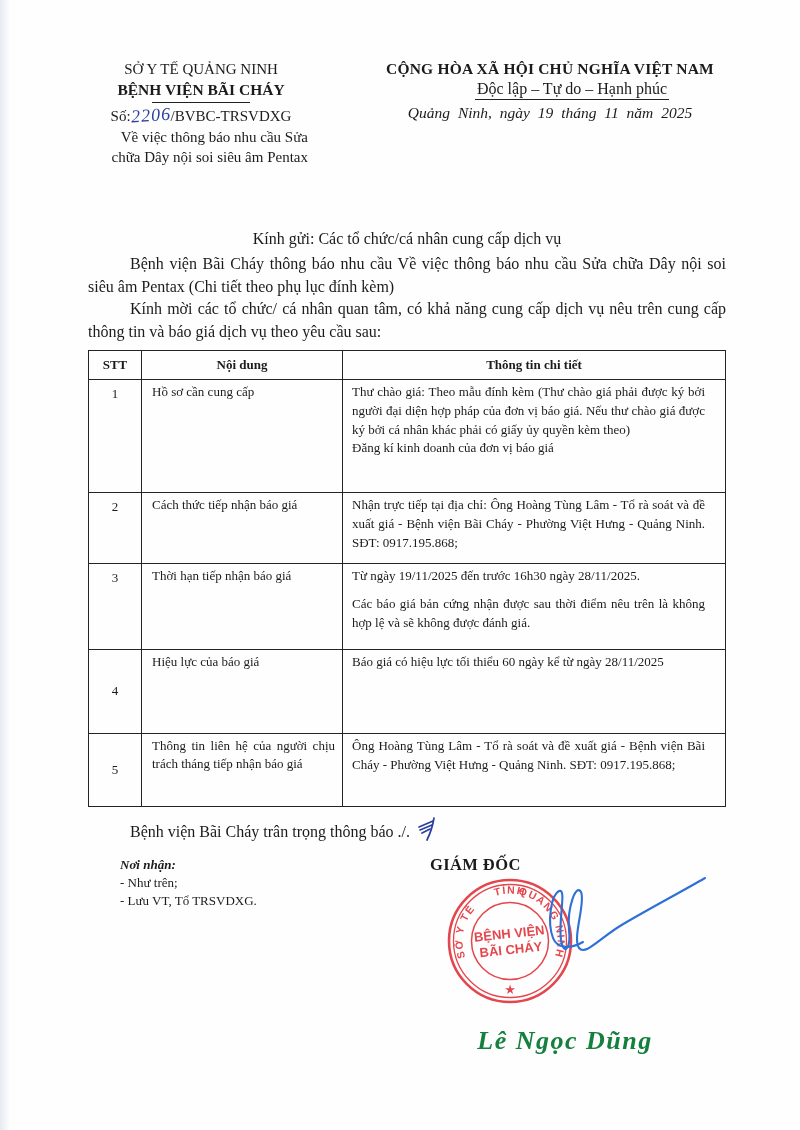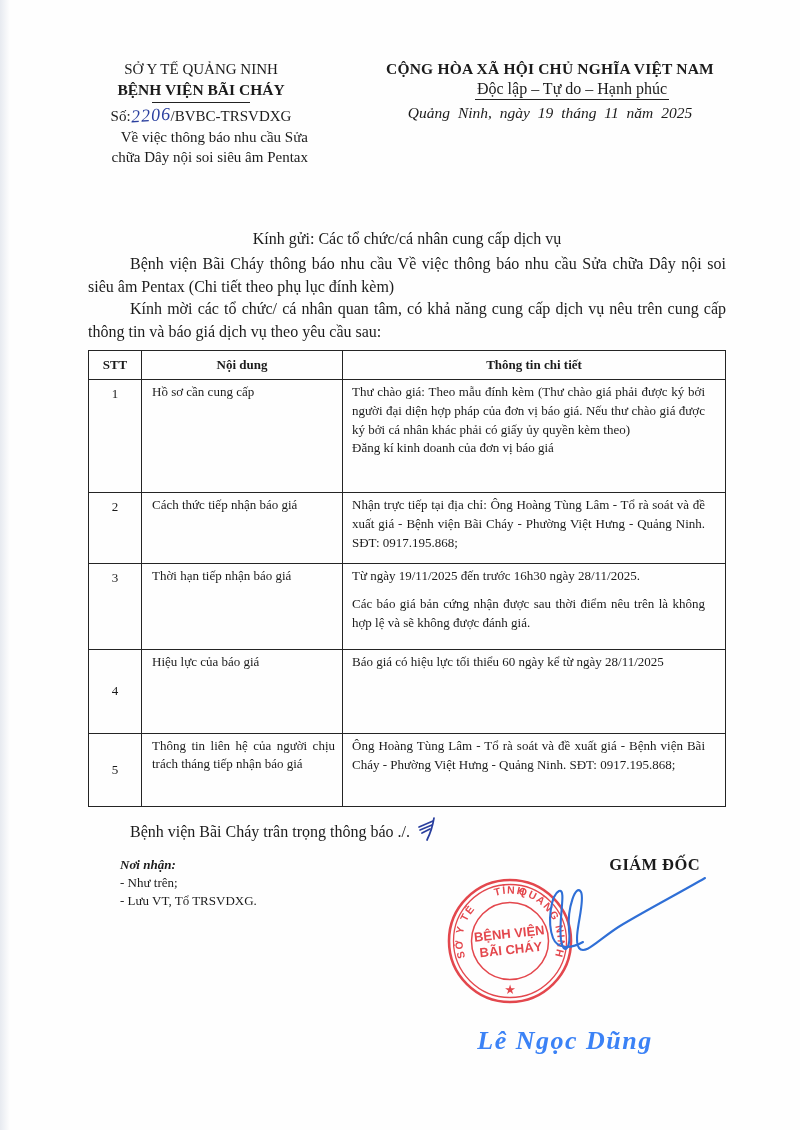--- a/index.html
+++ b/index.html
@@ -34,21 +34,21 @@
   td.ct p,td.nd p{margin:0;}
   .gap-top{margin-top:9px !important;}
   tbody tr:nth-child(-n+3) td.stt{vertical-align:top;padding-top:5px;}
   tr.r1{height:113px;} tr.r2{height:71px;} tr.r3{height:86px;} tr.r4{height:84px;} tr.r5{height:73px;}
   .closing{margin-top:9px;text-indent:42px;}
   .flourish{vertical-align:-5px;margin-left:4px;}
   
   .recipients{position:absolute;left:120px;top:856px;font-size:13px;line-height:1.4;}
   .recipients .label{font-weight:bold;font-style:italic;margin:0;}
   .recipients p{margin:0;}
-  .director{position:absolute;left:430px;top:855px;width:270px;text-align:right;font-size:16.5px;font-weight:bold;letter-spacing:.4px;}
+  .director{position:absolute;left:430px;top:855px;width:270px;text-align:left;font-size:16.5px;font-weight:bold;letter-spacing:.4px;}
   .stamp{position:absolute;left:443px;top:874px;opacity:.93;}
   .sig{position:absolute;left:523px;top:864px;}
   .sig-name{position:absolute;left:420px;top:1026px;width:290px;text-align:center;
     font-size:26px;font-style:italic;font-weight:bold;letter-spacing:1.5px;}
 </style>
 </head>
 <body>
 
 <div class="page">
   <div class="edge-shade"></div>
@@ -159,14 +159,14 @@
     </g>
     <text y="53" x="0" text-anchor="middle" fill="#e23a40" font-size="13">★</text>
   </svg>
 
   <svg class="sig" width="195" height="110" viewBox="0 0 195 110">
     <g fill="none" stroke="#2f6fd6" stroke-width="2.1" stroke-linecap="round">
       <path d="M 182 14 C 158 28 120 48 97 62 C 76 75 62 92 56 84 C 49 74 63 38 58 28 C 53 19 44 44 46 66 C 48 84 41 93 38 76 C 35 56 44 24 36 27 C 28 31 24 58 30 74 C 34 84 46 86 60 78"></path>
     </g>
   </svg>
 
-  <div class="sig-name" style="color:#3b82f6;">Lê Ngọc Dũng</div>
+  <div class="sig-name" style="color:#15803d;">Lê Ngọc Dũng</div>
 </div>
 
 </body></html>

